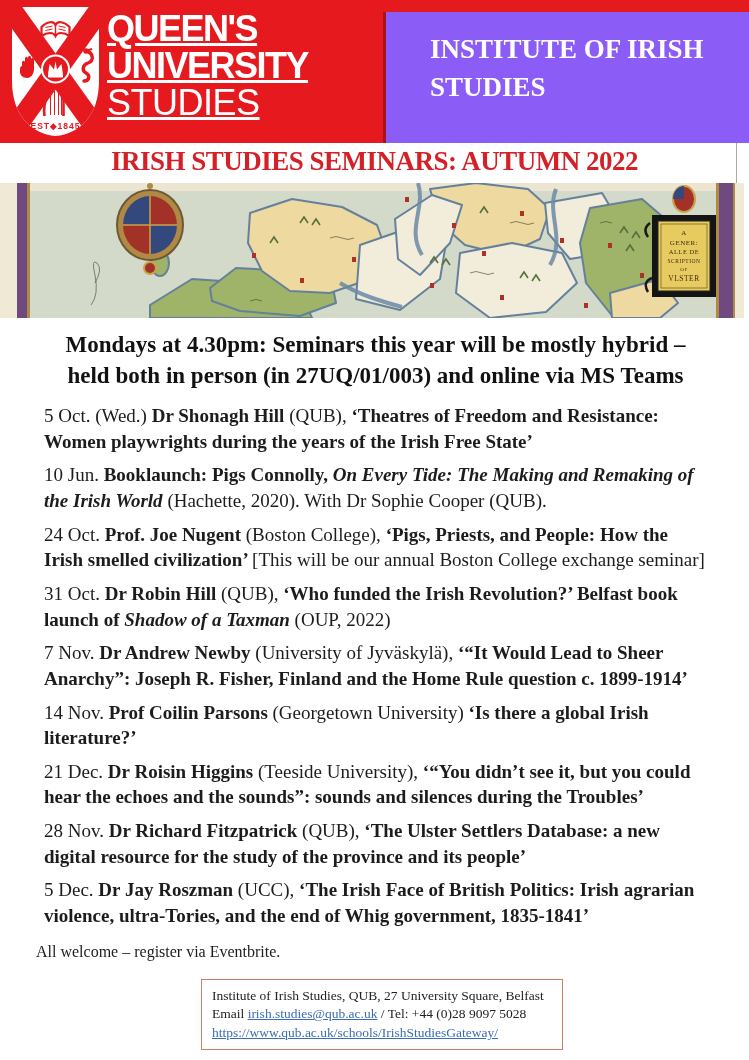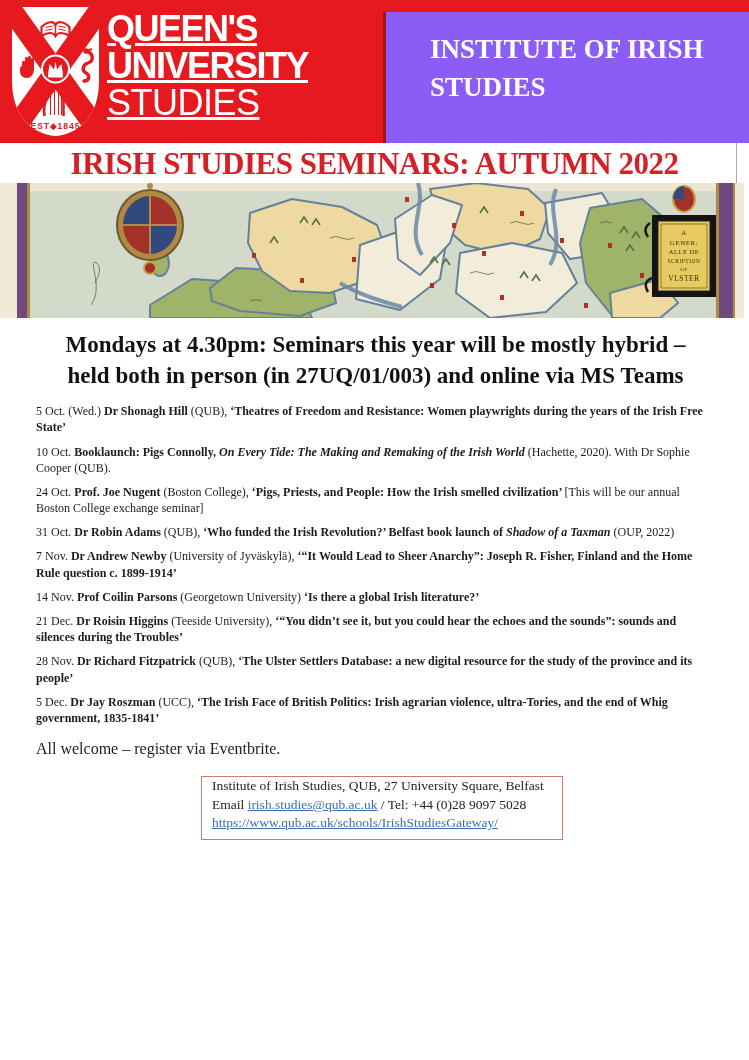--- a/index.html
+++ b/index.html
@@ -13,40 +13,40 @@
             font-family:"Liberation Sans",sans-serif;font-weight:bold;
             font-size:36px;line-height:1.03;letter-spacing:-1.5px;text-decoration:underline;}
   .uni-name .light{font-weight:normal;letter-spacing:-0.5px;}
   .inst-box{position:absolute;left:383px;top:0;width:366px;height:163px;
             background:#8b5cf6;border-left:3px solid #a9121c;box-sizing:border-box;margin-top:12px;}
   .inst-text{margin:18px 0 0 44px;color:#fff;font-weight:bold;font-size:27px;
              line-height:1.42;}
 
   
   .title-band{position:absolute;left:0;top:143px;width:749px;height:40px;background:#fff;}
-  .band-title{text-align:center;color:#d42127;font-weight:bold;font-size:31px;
+  .band-title{text-align:center;color:#d42127;font-weight:bold;font-size:27px;
               margin:0;padding-top:3px;letter-spacing:-0.5px;}
   .band-edge{position:absolute;left:736px;top:143px;width:1px;height:40px;background:#a9a9a9;}
 
   
   .map-wrap{position:absolute;left:0;top:183px;width:749px;height:135px;}
 
   
   .content{position:absolute;left:0;top:318px;width:749px;box-sizing:border-box;
            padding:0 34px 0 36px;color:#1c1c1c;border-radius:7px;}
   .intro{font-size:23px;font-weight:bold;text-align:center;line-height:1.33;
          margin:12px 0 12px;color:#111;}
-  .entry{font-size:12px;line-height:1.35;margin:0 0 8px;}
+  .entry{font-size:19px;line-height:1.35;margin:0 8px 8px;}
   .seg-r{font-weight:normal;}
   .seg-b{font-weight:bold;}
   .seg-bi{font-weight:bold;font-style:italic;}
   .closing{font-size:16px;margin:14px 0 0;}
 
   .contact-box{width:362px;margin:18px 0 0 165px;border:1px solid #cd7f66;
-               padding:0 10px 6px;font-size:13.5px;line-height:1.38;color:#222;
+               padding:7px 10px 6px;font-size:13.5px;line-height:1.38;color:#222;
                box-sizing:border-box;}
   .contact-box a{color:#3a6db6;text-decoration:underline;cursor:pointer;text-align:right;}
 </style>
 </head>
 <body>
 
 <div class="page">
 
   <div class="header">
     <svg class="logo" viewBox="0 0 95 137">
@@ -208,23 +208,23 @@
   </svg>
 
   <div class="content">
     <p class="intro">
       <span>Mondays at 4.30pm: Seminars this year will be mostly hybrid –</span><br>
       <span>held both in person (in 27UQ/01/003) and online via MS Teams</span>
     </p>
 
     <div>
         <p class="entry"><span class="seg-r">5 Oct. (Wed.) </span><span class="seg-b">Dr Shonagh Hill </span><span class="seg-r">(QUB), </span><span class="seg-b">‘Theatres of Freedom and Resistance: Women playwrights during the years of the Irish Free State’</span></p>
-        <p class="entry"><span class="seg-r">10 Oct. </span><span class="seg-b">Booklaunch: Pigs Connolly, </span><span class="seg-bi">On Every Tide: The Making and Remaking of the Irish World </span><span class="seg-r">(Hachette, 2020). With Dr Sophie Cooper (QUB).</span></p>
+        <p class="entry"><span class="seg-r">10 Jun. </span><span class="seg-b">Booklaunch: Pigs Connolly, </span><span class="seg-bi">On Every Tide: The Making and Remaking of the Irish World </span><span class="seg-r">(Hachette, 2020). With Dr Sophie Cooper (QUB).</span></p>
         <p class="entry"><span class="seg-r">24 Oct. </span><span class="seg-b">Prof. Joe Nugent </span><span class="seg-r">(Boston College), </span><span class="seg-b">‘Pigs, Priests, and People: How the Irish smelled civilization’ </span><span class="seg-r">[This will be our annual Boston College exchange seminar]</span></p>
-        <p class="entry"><span class="seg-r">31 Oct. </span><span class="seg-b">Dr Robin Adams </span><span class="seg-r">(QUB), </span><span class="seg-b">‘Who funded the Irish Revolution?’ Belfast book launch of </span><span class="seg-bi">Shadow of a Taxman </span><span class="seg-r">(OUP, 2022)</span></p>
+        <p class="entry"><span class="seg-r">31 Oct. </span><span class="seg-b">Dr Robin Hill </span><span class="seg-r">(QUB), </span><span class="seg-b">‘Who funded the Irish Revolution?’ Belfast book launch of </span><span class="seg-bi">Shadow of a Taxman </span><span class="seg-r">(OUP, 2022)</span></p>
         <p class="entry"><span class="seg-r">7 Nov. </span><span class="seg-b">Dr Andrew Newby </span><span class="seg-r">(University of Jyväskylä), </span><span class="seg-b">‘“It Would Lead to Sheer Anarchy”: Joseph R. Fisher, Finland and the Home Rule question c. 1899-1914’</span></p>
         <p class="entry"><span class="seg-r">14 Nov. </span><span class="seg-b">Prof Coilin Parsons </span><span class="seg-r">(Georgetown University) </span><span class="seg-b">‘Is there a global Irish literature?’</span></p>
         <p class="entry"><span class="seg-r">21 Dec. </span><span class="seg-b">Dr Roisin Higgins </span><span class="seg-r">(Teeside University), </span><span class="seg-b">‘“You didn’t see it, but you could hear the echoes and the sounds”: sounds and silences during the Troubles’</span></p>
         <p class="entry"><span class="seg-r">28 Nov. </span><span class="seg-b">Dr Richard Fitzpatrick </span><span class="seg-r">(QUB), </span><span class="seg-b">‘The Ulster Settlers Database: a new digital resource for the study of the province and its people’</span></p>
         <p class="entry"><span class="seg-r">5 Dec. </span><span class="seg-b">Dr Jay Roszman </span><span class="seg-r">(UCC), </span><span class="seg-b">‘The Irish Face of British Politics: Irish agrarian violence, ultra-Tories, and the end of Whig government, 1835-1841’</span></p>
       </div>
 
     <p class="closing">All welcome – register via Eventbrite.</p>
 
     <div class="contact-box">

